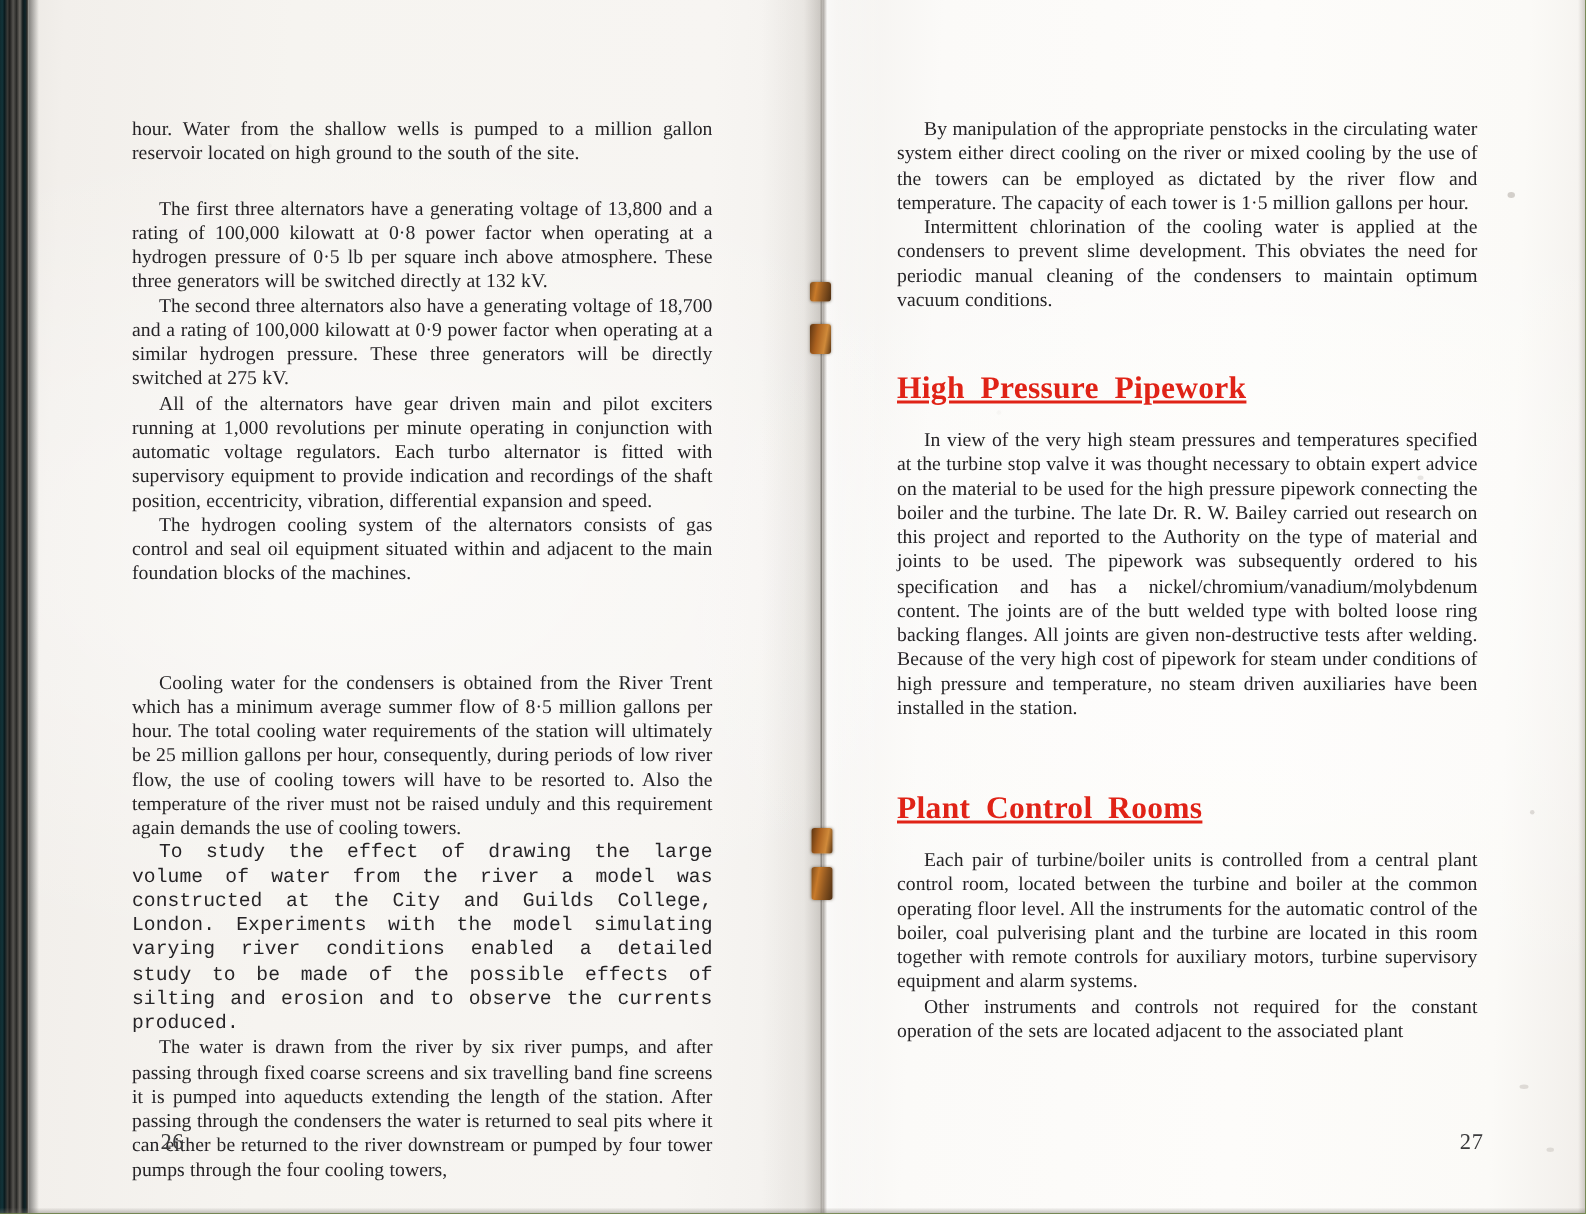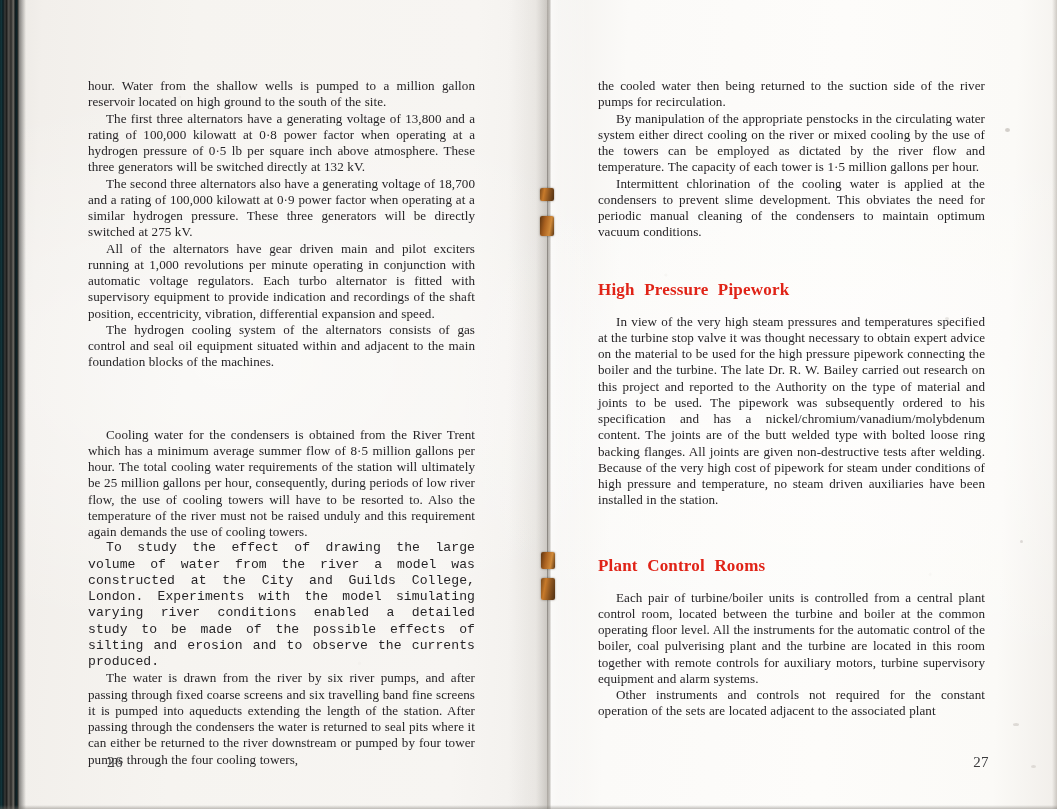--- a/index.html
+++ b/index.html
@@ -130,27 +130,28 @@
     text-align: justify;
     text-indent: 18px;
     color: #262427;
     letter-spacing: 0.05px;
     word-spacing: 0.2px;
   }
   p.para.noindent { text-indent: 0; }
 
   h2.heading {
     margin: 0;
-    font-size: 17px;
+    font-size: 21px;
     font-weight: bold;
     color: #e02317;
     letter-spacing: 0.2px;
     word-spacing: 5px;
     line-height: 1;
     white-space: nowrap;
+    text-decoration: underline;
   }
 
   .gap-heading-top { height: 40px; }
   .gap-heading-bot { height: 16px; }
   .gap-sec { height: 48px; }
 
   .folio {
     position: absolute;
     bottom: 38px;
     font-size: 15px;
@@ -177,40 +178,39 @@
   <div class="blotch" style="left:1005px;top:128px;width:5px;height:4px;background:rgba(120,110,100,0.30);"></div>
   <div class="blotch" style="left:1020px;top:540px;width:3px;height:3px;background:rgba(120,110,100,0.22);"></div>
   <div class="blotch" style="left:1013px;top:723px;width:6px;height:3px;background:rgba(120,110,100,0.20);"></div>
   <div class="blotch" style="left:1031px;top:765px;width:5px;height:3px;background:rgba(120,110,100,0.18);"></div>
   <div class="blotch" style="left:945px;top:317px;width:4px;height:3px;background:rgba(130,120,110,0.18);"></div>
 
   <div class="page page-left">
     <div class="col">
 
       <p class="para noindent" style="color: rgb(38, 36, 39);">hour. Water from the shallow wells is pumped to a million gallon reservoir located on high ground to the south of the site.</p>
-      <p class="para" style="color: rgb(38, 36, 39);">The first three alternators have a generating voltage of 13,800 and a rating of 100,000 kilowatt at 0·8 power factor when operating at a hydrogen pressure of 0·5 lb per square inch above atmosphere. These three generators will be switched directly at 132 kV.</p>
+      <p class="para" style="color: rgb(38, 36, 39); margin-top: 20px;">The first three alternators have a generating voltage of 13,800 and a rating of 100,000 kilowatt at 0·8 power factor when operating at a hydrogen pressure of 0·5 lb per square inch above atmosphere. These three generators will be switched directly at 132 kV.</p>
       <p class="para" style="color: rgb(38, 36, 39);">The second three alternators also have a generating voltage of 18,700 and a rating of 100,000 kilowatt at 0·9 power factor when operating at a similar hydrogen pressure. These three generators will be directly switched at 275 kV.</p>
       <p class="para" style="color: rgb(38, 36, 39);">All of the alternators have gear driven main and pilot exciters running at 1,000 revolutions per minute operating in conjunction with automatic voltage regulators. Each turbo alternator is fitted with supervisory equipment to provide indication and recordings of the shaft position, eccentricity, vibration, differential expansion and speed.</p>
       <p class="para" style="color: rgb(38, 36, 39);">The hydrogen cooling system of the alternators consists of gas control and seal oil equipment situated within and adjacent to the main foundation blocks of the machines.</p>
 
       <div class="gap-heading-top"></div>
       <div class="gap-heading-bot"></div>
 
       <p class="para" style="color: rgb(38, 36, 39);">Cooling water for the condensers is obtained from the River Trent which has a minimum average summer flow of 8·5 million gallons per hour. The total cooling water requirements of the station will ultimately be 25 million gallons per hour, consequently, during periods of low river flow, the use of cooling towers will have to be resorted to. Also the temperature of the river must not be raised unduly and this requirement again demands the use of cooling towers.</p>
       <p class="para" style="color: rgb(38, 36, 39); font-family: Liberation Mono, monospace;">To study the effect of drawing the large volume of water from the river a model was constructed at the City and Guilds College, London. Experiments with the model simulating varying river conditions enabled a detailed study to be made of the possible effects of silting and erosion and to observe the currents produced.</p>
       <p class="para" style="color: rgb(38, 36, 39);">The water is drawn from the river by six river pumps, and after passing through fixed coarse screens and six travelling band fine screens it is pumped into aqueducts extending the length of the station. After passing through the condensers the water is returned to seal pits where it can either be returned to the river downstream or pumped by four tower pumps through the four cooling towers,</p>
     </div>
 
     <div class="folio folio-left">26</div>
   </div>
 
   <div class="page page-right">
     <div class="col">
 
-      <p class="para noindent" style="color: rgb(38, 36, 39);">the cooled water then being returned to the suction side of the river pumps for recirculation.</p>
       <p class="para" style="color: rgb(38, 36, 39);">By manipulation of the appropriate penstocks in the circulating water system either direct cooling on the river or mixed cooling by the use of the towers can be employed as dictated by the river flow and temperature. The capacity of each tower is 1·5 million gallons per hour.</p>
       <p class="para" style="color: rgb(38, 36, 39);">Intermittent chlorination of the cooling water is applied at the condensers to prevent slime development. This obviates the need for periodic manual cleaning of the condensers to maintain optimum vacuum conditions.</p>
 
       <div class="gap-heading-top"></div>
       <h2 class="heading" style="color: rgb(224, 35, 23);">High Pressure Pipework</h2>
       <div class="gap-heading-bot"></div>
 
       <p class="para" style="color: rgb(38, 36, 39);">In view of the very high steam pressures and temperatures specified at the turbine stop valve it was thought necessary to obtain expert advice on the material to be used for the high pressure pipework connecting the boiler and the turbine. The late Dr. R. W. Bailey carried out research on this project and reported to the Authority on the type of material and joints to be used. The pipework was subsequently ordered to his specification and has a nickel/chromium/vanadium/molybdenum content. The joints are of the butt welded type with bolted loose ring backing flanges. All joints are given non-destructive tests after welding. Because of the very high cost of pipework for steam under conditions of high pressure and temperature, no steam driven auxiliaries have been installed in the station.</p>
 
       <div class="gap-sec"></div>

